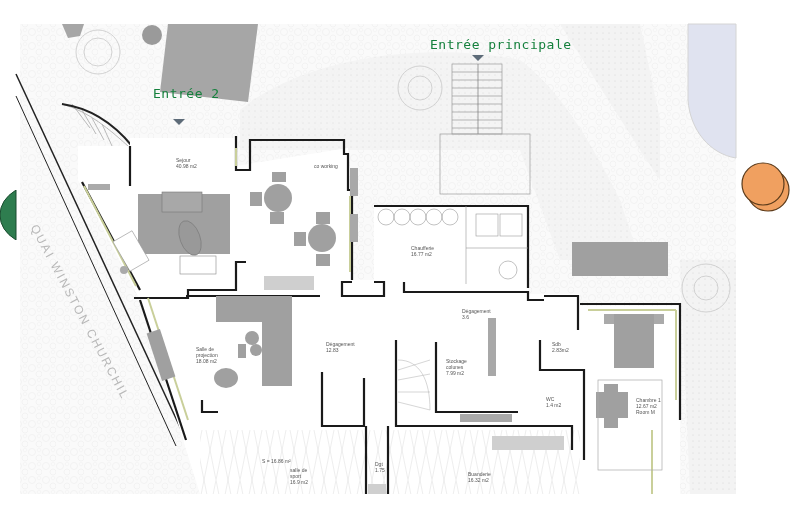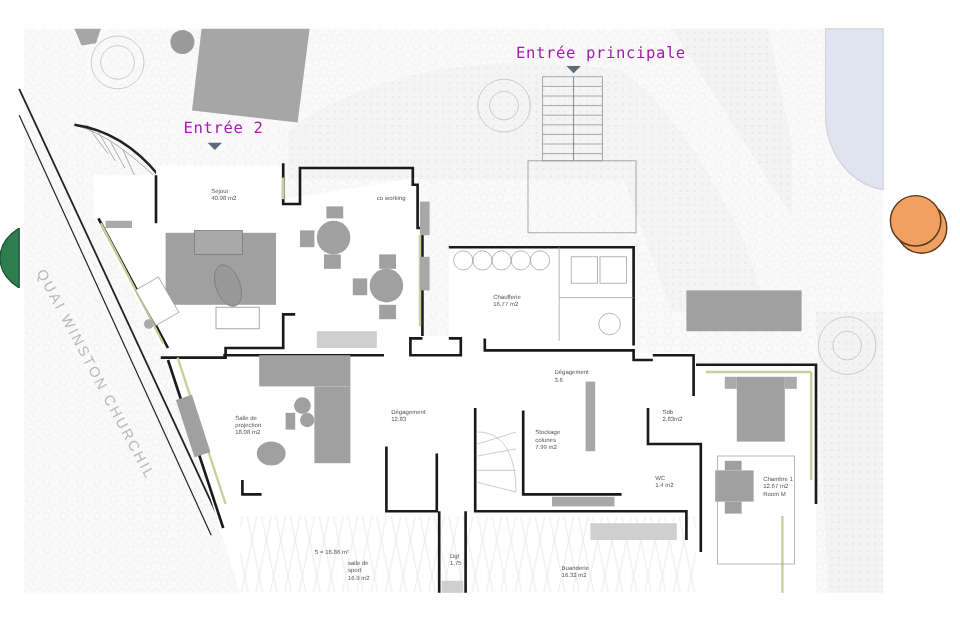--- a/index.html
+++ b/index.html
@@ -1,20 +1,20 @@
 <!DOCTYPE html>
 <html><head>
 <meta charset="utf-8">
 <style>
   html, body { margin: 0; padding: 0; background: #ffffff; }
   body { width: 800px; height: 528px; position: relative; overflow: hidden;
          font-family: "Liberation Sans", sans-serif; }
   .plan { position: absolute; left: 0; top: 0; width: 800px; height: 528px; }
   .lbl { position: absolute; font-size: 5px; color: #555; line-height: 6px; text-align: left; white-space: pre; }
-  .entry { position: absolute; font-family: "DejaVu Sans Mono", monospace; font-size: 13px; color: #a21caf; letter-spacing: 0.5px; }
+  .entry { position: absolute; font-family: "DejaVu Sans Mono", monospace; font-size: 13px; color: #15803d; letter-spacing: 0.5px; }
   .street { position: absolute; font-size: 12px; color: #b8b8b8; letter-spacing: 2px; transform-origin: left top; transform: rotate(62deg); white-space: nowrap; }
   .nav-left { position: absolute; left: 0; top: 190px; width: 18px; height: 50px; }
   .nav-right { position: absolute; left: 738px; top: 160px; width: 56px; height: 56px; cursor: pointer; }
 </style>
 </head>
 <body>
 
 <svg class="plan" viewBox="0 0 800 528" xmlns="http://www.w3.org/2000/svg">
   <defs>
     <pattern id="pebbles" width="14" height="14" patternUnits="userSpaceOnUse">
@@ -178,21 +178,21 @@
   <g stroke="#bbb" stroke-width="0.6" fill="none">
     <path d="M398 360 C420 360 430 380 430 410"></path>
     <path d="M398 370 L430 360 M398 380 L430 374 M398 392 L430 392 M398 402 L430 410"></path>
   </g>
 
   <rect x="598" y="380" width="64" height="90" fill="none" stroke="#aaa" stroke-width="0.7"></rect>
 </svg>
 
 <div class="entry" style="left:430px; top:37px;">Entrée principale</div>
 <div style="position:absolute; left:472px; top:55px; width:0; height:0; border-left:6px solid transparent; border-right:6px solid transparent; border-top:6px solid #5d6b78;"></div>
-<div class="entry" style="left:153px; top:100px;">Entrée 2</div>
+<div class="entry" style="left:153px; top:86px;">Entrée 2</div>
 <div style="position:absolute; left:173px; top:119px; width:0; height:0; border-left:6px solid transparent; border-right:6px solid transparent; border-top:6px solid #5d6b78;"></div>
 
 <div class="street" style="left:40px; top:222px;">QUAI WINSTON CHURCHIL</div>
 
 <div class="lbl" style="left:176px; top:157px;"><span>Sejour</span><br><span>40.98 m2</span></div>
 <div class="lbl" style="left:314px; top:163px;"><span>co working</span></div>
 <div class="lbl" style="left:411px; top:245px;"><span>Chaufferie</span><br><span>16.77 m2</span></div>
 <div class="lbl" style="left:462px; top:308px;"><span>Dégagement</span><br><span>3.6</span></div>
 <div class="lbl" style="left:196px; top:346px;"><span>Salle de
 projection</span><br><span>18.08 m2</span></div>

